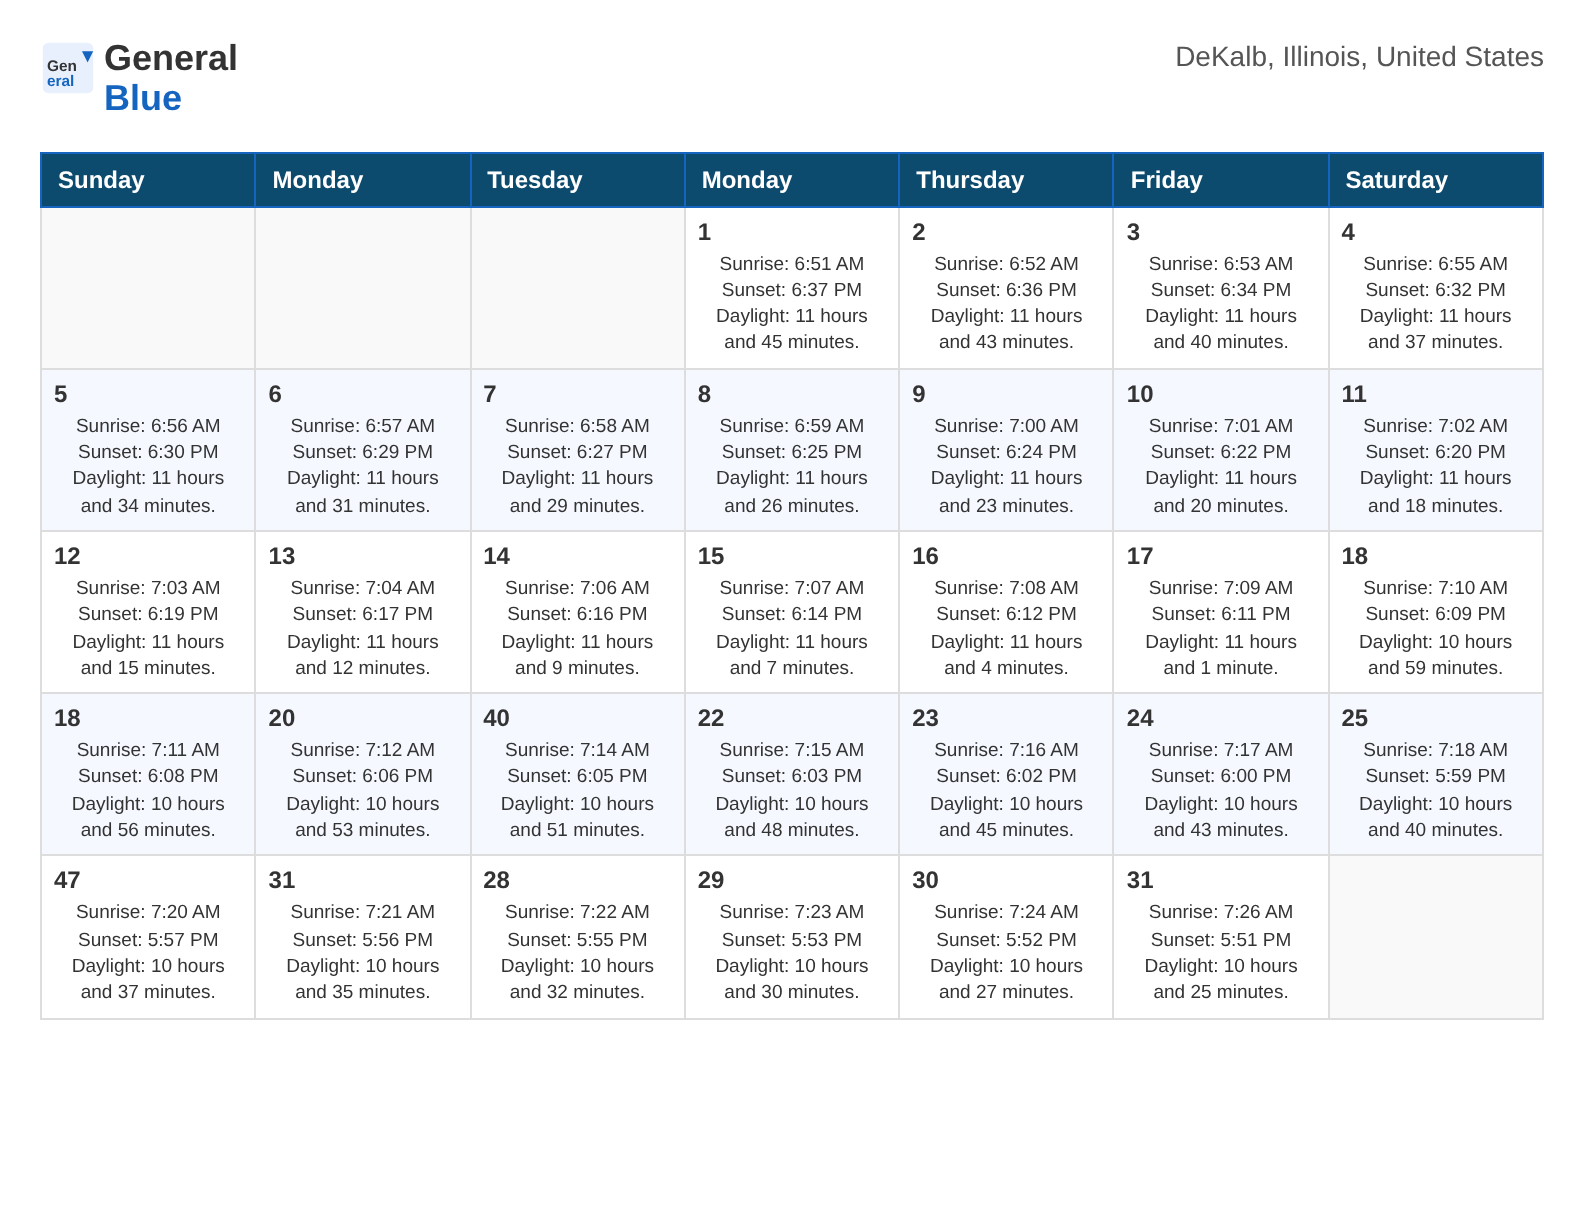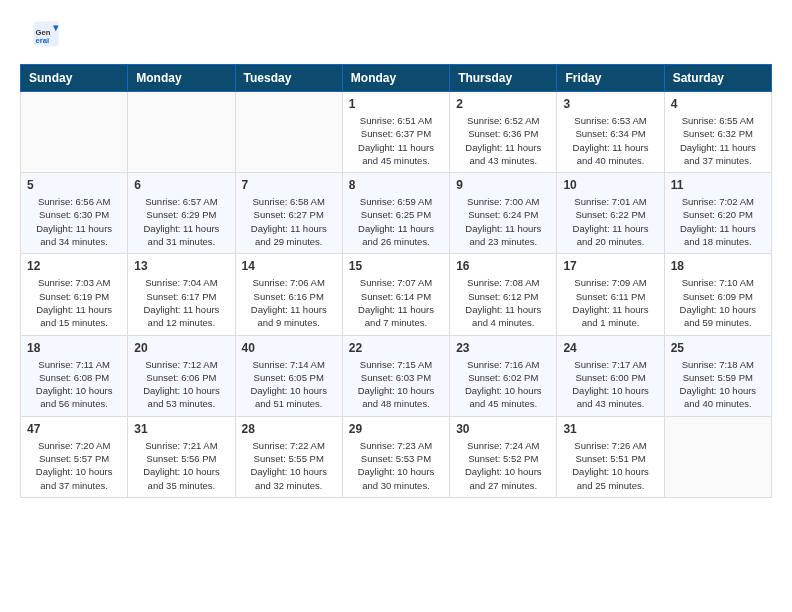--- a/index.html
+++ b/index.html
@@ -12,21 +12,20 @@
     }
     .header {
       display: flex;
       justify-content: space-between;
       align-items: flex-start;
       margin-bottom: 16px;
     }
     .logo {
       display: flex;
       align-items: flex-start;
-      margin-left: 12px;
     }
     .logo-text {
       display: flex;
       flex-direction: column;
       line-height: 1.1;
     }
     .logo-general {
       font-size: 18px;
       font-weight: bold;
       color: #333;
@@ -103,22 +102,27 @@
 <body>
 
 <div class="header">
   <div class="logo">
     <svg class="logo-icon" viewBox="0 0 40 40">
       <rect x="2" y="2" width="36" height="36" rx="4" fill="#e8f0fe"></rect>
       <text x="5" y="22" font-size="11" font-weight="bold" fill="#333">Gen</text>
       <text x="5" y="33" font-size="11" font-weight="bold" fill="#1565c0">eral</text>
       <polygon points="30,8 38,8 34,16" fill="#1565c0"></polygon>
     </svg>
+    <div class="logo-text">
+      <span class="logo-general">General</span>
+      <span class="logo-blue">Blue</span>
+    </div>
   </div>
   <div class="title-block">
+    <div class="location">DeKalb, Illinois, United States</div>
   </div>
 </div>
 
 <table class="calendar">
   <thead>
     <tr>
     <th>Sunday</th>
         <th>Monday</th>
         <th>Tuesday</th>
         <th>Monday</th>

